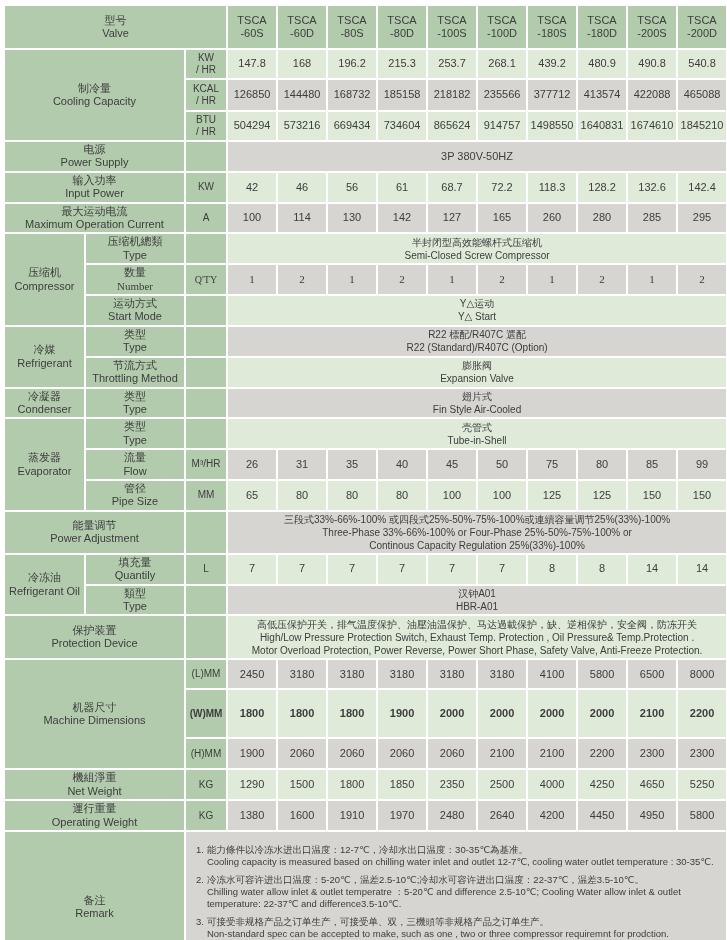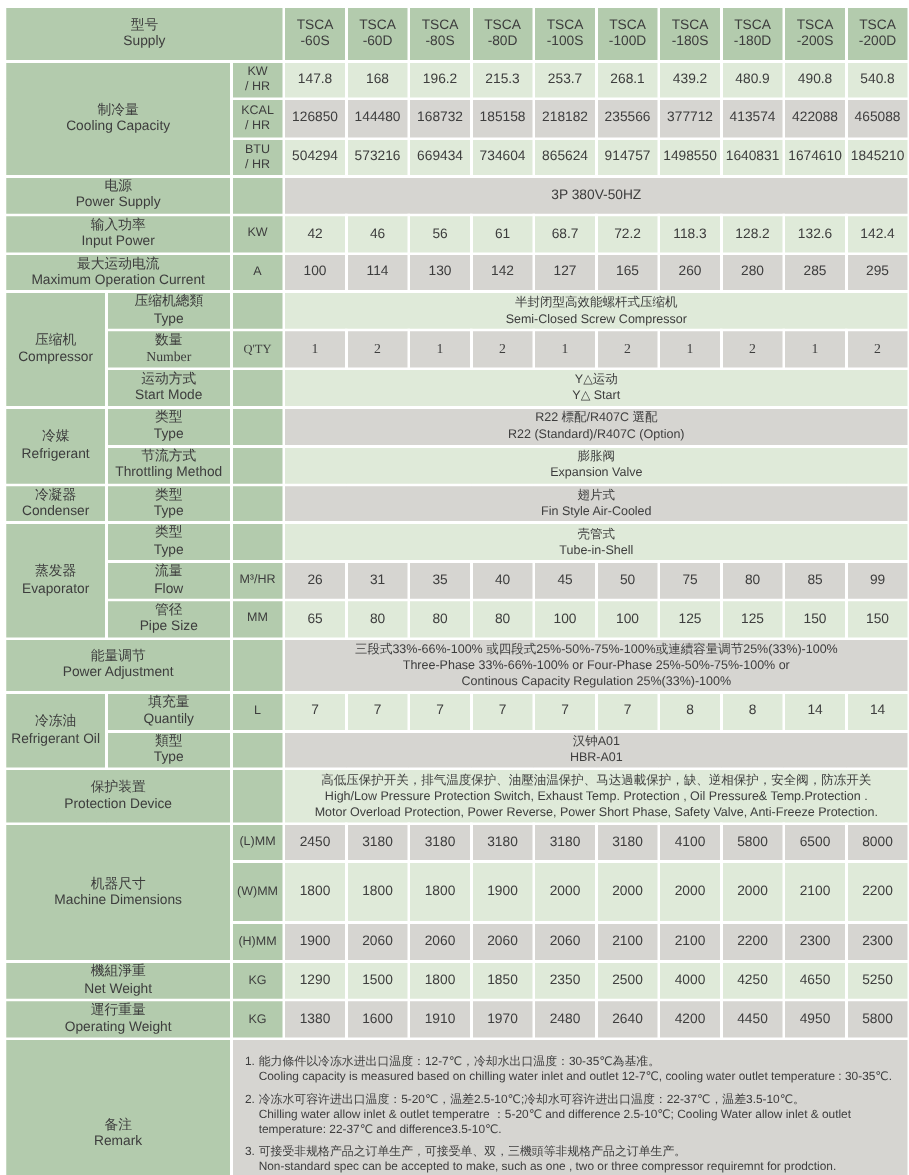--- a/index.html
+++ b/index.html
@@ -44,21 +44,21 @@
         <col style="width:50px">
       <col style="width:50px">
         <col style="width:50px">
         <col style="width:50px">
         <col style="width:50px">
         <col style="width:50px">
     </colgroup>
     <tbody>
         <tr style="height: 44px;">
           <td colspan="3" class="hdr">型号
-Supply</td>
+Valve</td>
           <td class="hdr">TSCA
 -60S</td>
           <td class="hdr">TSCA
 -60D</td>
           <td class="hdr">TSCA
 -80S</td>
           <td class="hdr">TSCA
 -80D</td>
           <td class="hdr">TSCA
 -100S</td>
@@ -296,21 +296,21 @@
           <td class="gy">3180</td>
           <td class="gy">3180</td>
           <td class="gy">3180</td>
           <td class="gy">3180</td>
           <td class="gy">3180</td>
           <td class="gy">4100</td>
           <td class="gy">5800</td>
           <td class="gy">6500</td>
           <td class="gy">8000</td>
         </tr>
-        <tr style="height: 49px;">
+        <tr style="height: 49px; font-weight: bold;">
           <td class="unit">(W)MM</td>
           <td class="g">1800</td>
           <td class="g">1800</td>
           <td class="g">1800</td>
           <td class="g">1900</td>
           <td class="g">2000</td>
           <td class="g">2000</td>
           <td class="g">2000</td>
           <td class="g">2000</td>
           <td class="g">2100</td>

